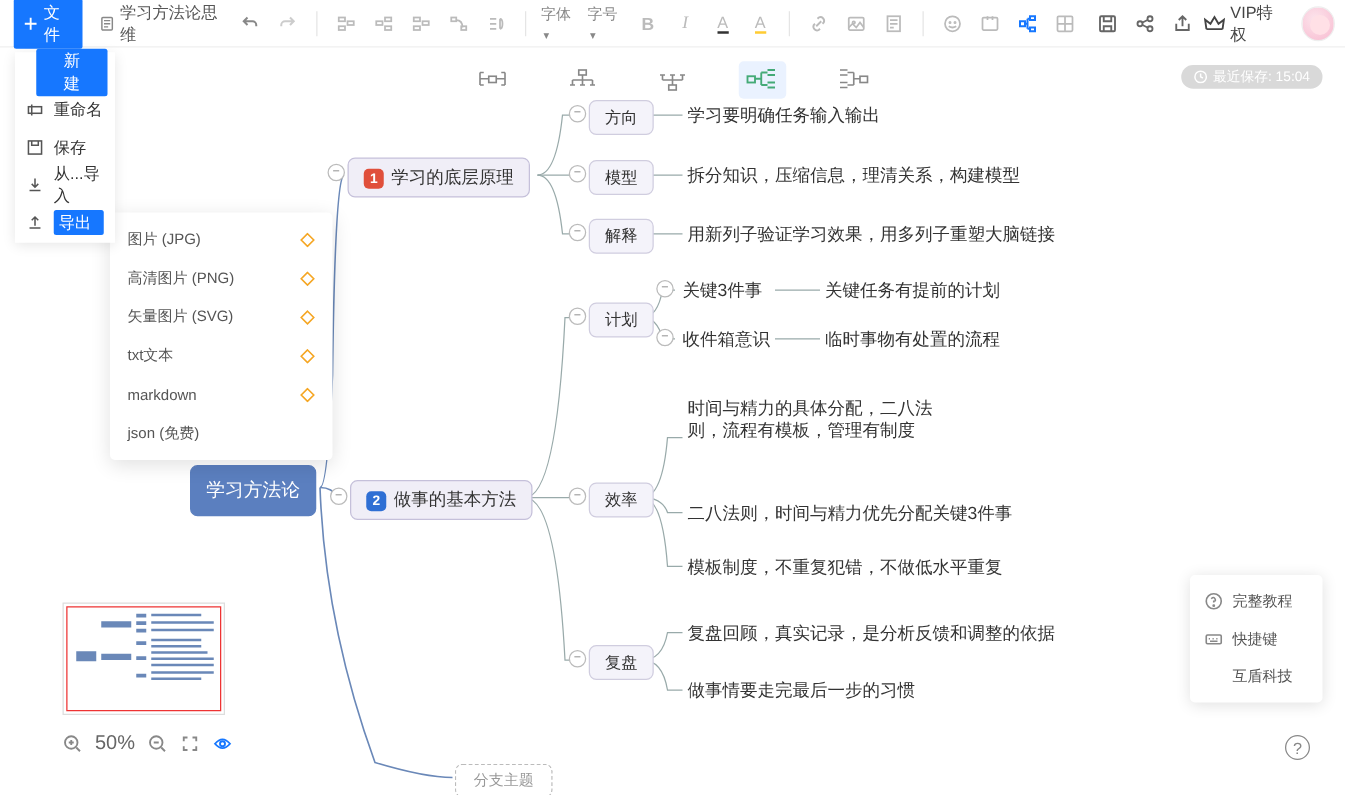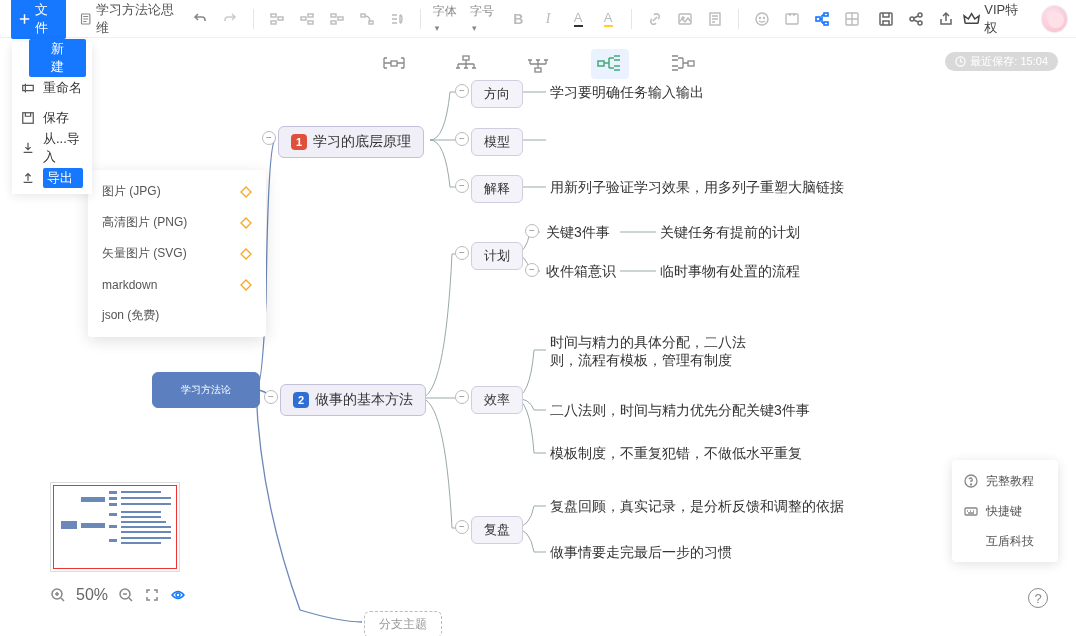--- a/index.html
+++ b/index.html
@@ -29,21 +29,21 @@
 
 .structure-bar { position: absolute; left: 0; right: 0; top: 44px; height: 40px; display:flex; justify-content:center; align-items:center; gap: 34px; z-index:5;}
 .structure-bar .opt { width: 38px; height: 30px; display:flex; align-items:center; justify-content:center; cursor:pointer; border-radius:4px; }
 .structure-bar .opt.active { background: #eaf2ff; }
 .structure-bar .opt svg{width:28px;height:20px;}
 
 .save-badge { position:absolute; right:18px; top:52px; background:#d9d9d9; color:#fff; font-size:11px; padding:2px 10px; border-radius:10px; display:flex; align-items:center; gap:4px; z-index:6;}
 
 .canvas { position:absolute; left:0; top:0; width:1076px; height:636px; }
 .node { position:absolute; border:1px solid #b8b8d0; border-radius:6px; padding:6px 14px; font-size:14px; background:#fff; white-space:nowrap; }
-.node.root { background:#5b7fbf; color:#fff; border-color:#5b7fbf; font-size:10px; padding:10px 28px;}
+.node.root { background:#5b7fbf; color:#fff; border-color:#5b7fbf; font-size:15px; padding:10px 12px;}
 .node.lvl1 { background:#f0eef7; border-color:#c5c0da; padding:6px 12px;}
 .node.lvl2 { background:#f4f3fa; border-color:#d0cddf; padding:4px 12px; font-size:13px;}
 .node.leaf { border:none; background:transparent; padding:2px 4px; font-size:14px; }
 .node .num { display:inline-flex; width:16px;height:16px;border-radius:4px;color:#fff;font-size:11px;align-items:center;justify-content:center;margin-right:6px;font-weight:bold;}
 .n1{background:#e04f3b;} .n2{background:#2f6fd4;}
 .toggle { position:absolute; width:14px;height:14px;border:1px solid #bbb;border-radius:50%;background:#fff;display:flex;align-items:center;justify-content:center;font-size:10px;color:#888;line-height:1;}
 
 svg.branches{position:absolute;left:0;top:0;pointer-events:none;}
 
 .minimap { position:absolute; left:50px; bottom:64px; width:130px; height:90px; border:1px solid #ddd; background:#fff;}
@@ -260,20 +260,26 @@
       </svg>
     </div>
   <div class="item">
       <span>高清图片 (PNG)</span>
       <svg class="diamond" viewBox="0 0 12 12">
         <path d="M6 1l5 5-5 5-5-5z" fill="none" stroke="#f5a623" stroke-width="1.3"></path>
       </svg>
     </div>
   <div class="item">
       <span>矢量图片 (SVG)</span>
+      <svg class="diamond" viewBox="0 0 12 12">
+        <path d="M6 1l5 5-5 5-5-5z" fill="none" stroke="#f5a623" stroke-width="1.3"></path>
+      </svg>
+    </div>
+  <div class="item">
+      <span>txt文本</span>
       <svg class="diamond" viewBox="0 0 12 12">
         <path d="M6 1l5 5-5 5-5-5z" fill="none" stroke="#f5a623" stroke-width="1.3"></path>
       </svg>
     </div>
   <div class="item">
       <span>markdown</span>
       <svg class="diamond" viewBox="0 0 12 12">
         <path d="M6 1l5 5-5 5-5-5z" fill="none" stroke="#f5a623" stroke-width="1.3"></path>
       </svg>
     </div>
@@ -356,40 +362,41 @@
 
 <div class="toggle" style="left:262px;top:131px;">−</div>
 <div class="node lvl1" style="left:278px;top:126px;"><span class="num n1">1</span><span>学习的底层原理</span></div>
 
 <div class="toggle" style="left:455px;top:84px;">−</div>
 <div class="node lvl2" style="left:471px;top:80px;"><span>方向</span></div>
 <div class="node leaf" style="left:546px;top:82px;"><span>学习要明确任务输入输出</span></div>
 
 <div class="toggle" style="left:455px;top:132px;">−</div>
 <div class="node lvl2" style="left:471px;top:128px;"><span>模型</span></div>
+<div class="node leaf" style="left:546px;top:130px;"><span>拆分知识，压缩信息，理清关系，构建模型</span></div>
 
 <div class="toggle" style="left:455px;top:179px;">−</div>
 <div class="node lvl2" style="left:471px;top:175px;"><span>解释</span></div>
 <div class="node leaf" style="left:546px;top:177px;"><span>用新列子验证学习效果，用多列子重塑大脑链接</span></div>
 
 <div class="toggle" style="left:264px;top:390px;">−</div>
 <div class="node lvl1" style="left:280px;top:384px;"><span class="num n2">2</span><span>做事的基本方法</span></div>
 
 <div class="toggle" style="left:455px;top:246px;">−</div>
 <div class="node lvl2" style="left:471px;top:242px;"><span>计划</span></div>
 <div class="toggle" style="left:525px;top:224px;">−</div>
 <div class="node leaf" style="left:542px;top:222px;"><span>关键3件事</span></div>
 <div class="node leaf" style="left:656px;top:222px;"><span>关键任务有提前的计划</span></div>
 <div class="toggle" style="left:525px;top:263px;">−</div>
 <div class="node leaf" style="left:542px;top:261px;"><span>收件箱意识</span></div>
 <div class="node leaf" style="left:656px;top:261px;"><span>临时事物有处置的流程</span></div>
 
 <div class="toggle" style="left:455px;top:390px;">−</div>
 <div class="node lvl2" style="left:471px;top:386px;"><span>效率</span></div>
-<div class="node leaf" style="left:546px;top:332px;width:230px;white-space:normal;"><span>时间与精力的具体分配，二八法则，流程有模板，管理有制度</span></div>
+<div class="node leaf" style="left:546px;top:316px;width:230px;white-space:normal;"><span>时间与精力的具体分配，二八法则，流程有模板，管理有制度</span></div>
 <div class="node leaf" style="left:546px;top:400px;"><span>二八法则，时间与精力优先分配关键3件事</span></div>
 <div class="node leaf" style="left:546px;top:443px;"><span>模板制度，不重复犯错，不做低水平重复</span></div>
 
 <div class="toggle" style="left:455px;top:520px;">−</div>
 <div class="node lvl2" style="left:471px;top:516px;"><span>复盘</span></div>
 <div class="node leaf" style="left:546px;top:496px;"><span>复盘回顾，真实记录，是分析反馈和调整的依据</span></div>
 <div class="node leaf" style="left:546px;top:542px;"><span>做事情要走完最后一步的习惯</span></div>
 
 <div class="node" style="left:364px;top:611px;border-style:dashed;border-color:#bbb;color:#999;font-size:12px;padding:4px 14px;"><span>分支主题</span></div>
 </div>

